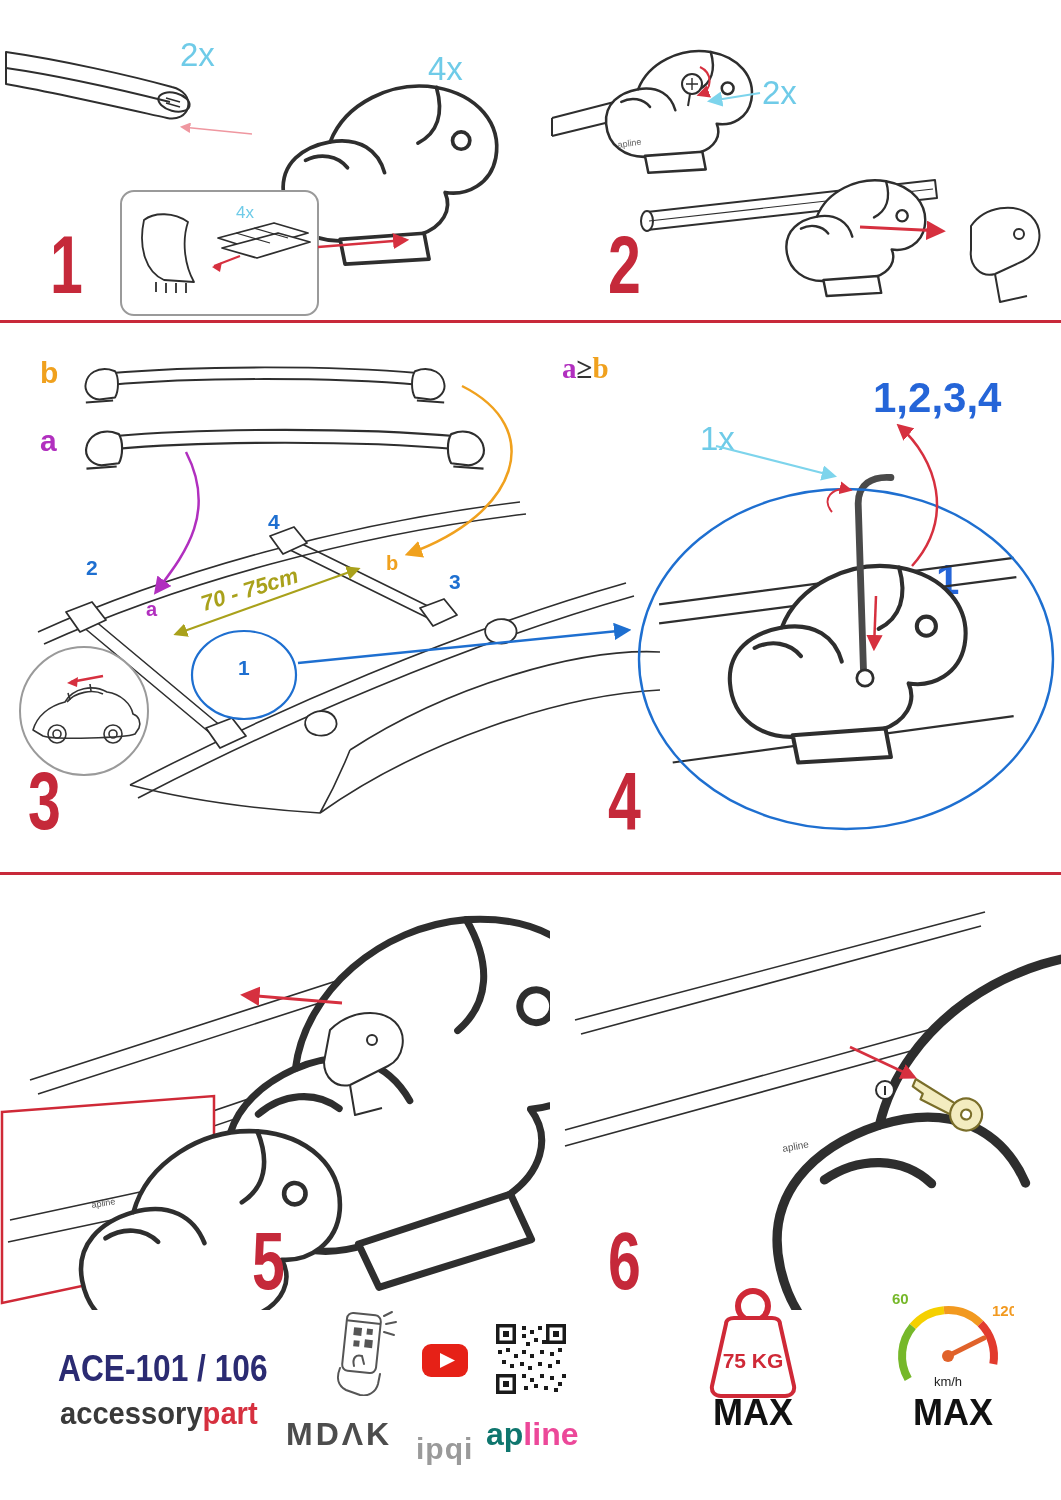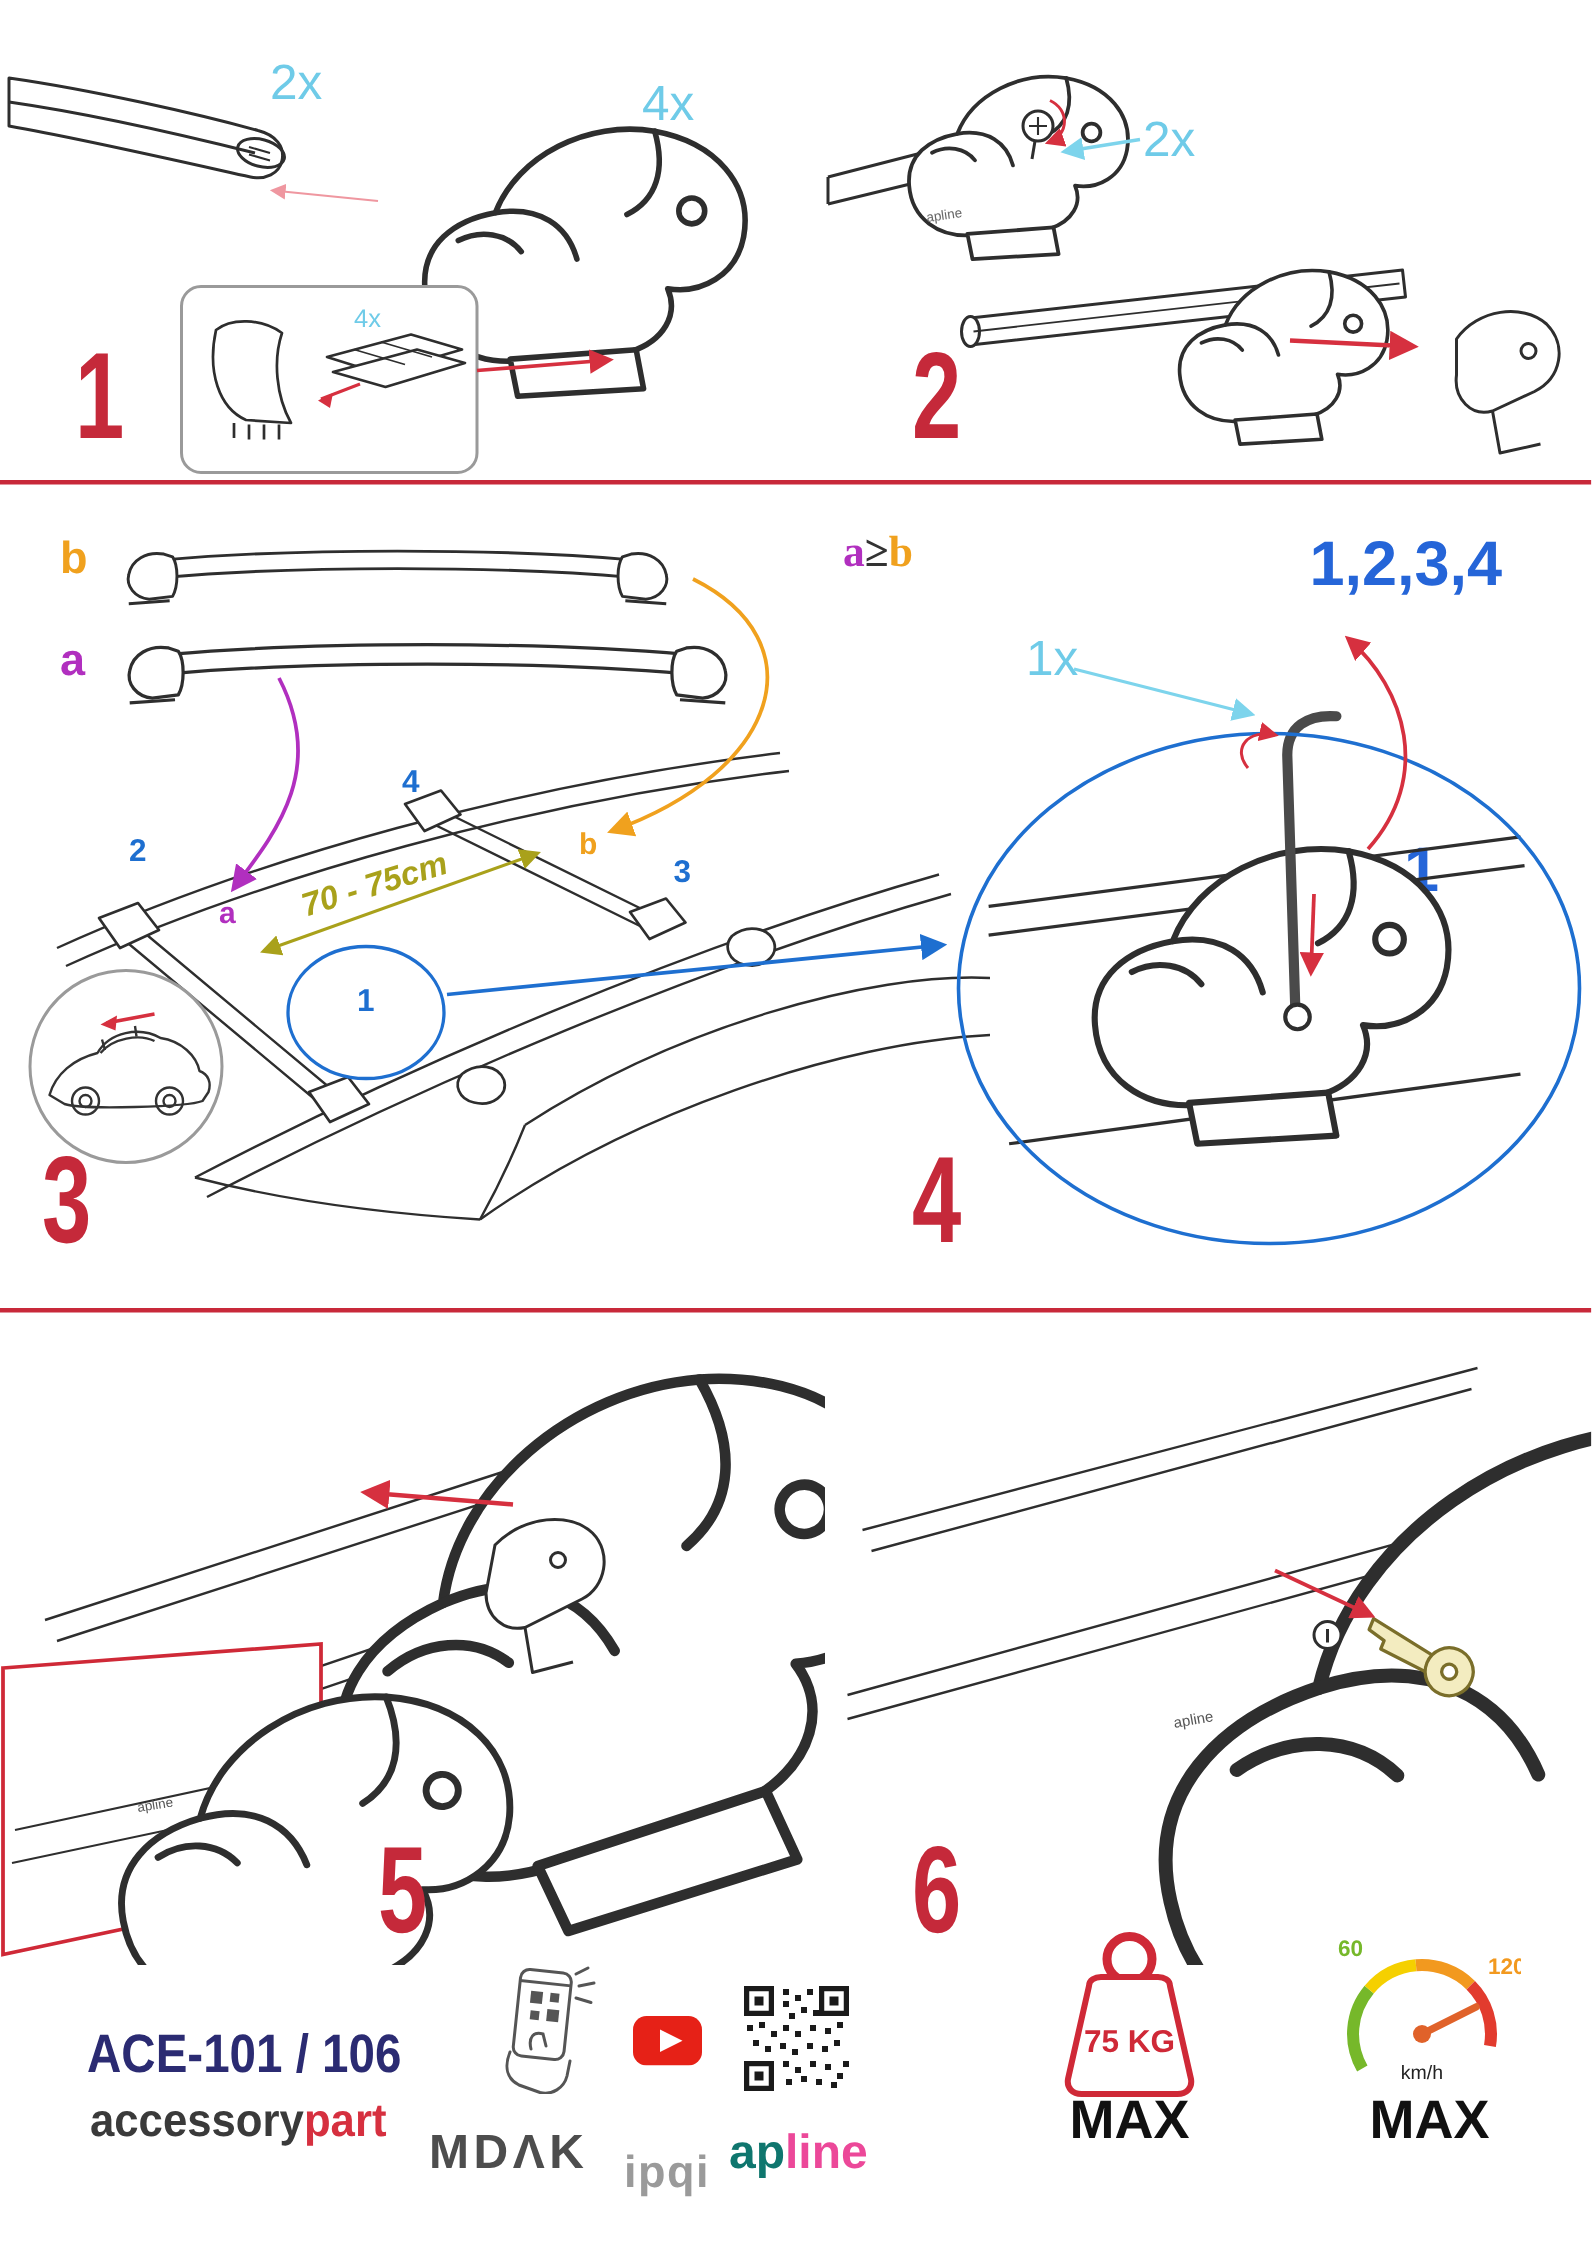--- a/index.html
+++ b/index.html
@@ -172,22 +172,22 @@
         <circle cx="98" cy="92" r="4"></circle>
     </g>
     <line x1="88" y1="34" x2="56" y2="40" stroke="#d6303f" stroke-width="2.4"></line>
     <polygon points="52,41 63,35 62,45" fill="#d6303f"></polygon>
   </svg>
   <div class="abs num" style="left:28px;top:764px">3</div>
 
   <div class="abs cond" style="left:562px;top:352px">
     <span style="color:#b12fbf">a</span><span style="color:#333">≥</span><span style="color:#f0a11e">b</span>
   </div>
-  <div class="abs seq" style="left:873px;top:352px">1,2,3,4</div>
-  <div class="abs qty" style="left:684px;top:420px">1x</div>
+  <div class="abs seq" style="left:873px;top:374px">1,2,3,4</div>
+  <div class="abs qty" style="left:700px;top:420px">1x</div>
   <div class="abs blue1" style="left:936px;top:556px">1</div>
 
   <svg class="abs" style="left:700px;top:540px;overflow:visible" width="300" height="235" viewBox="0 0 220 170">
     <g fill="none" stroke="#2e2e2e" stroke-width="1.6">
       <path d="M-30,46 L230,12 M-30,60 L232,26"></path>
       <path d="M-20,162 L230,128"></path>
     </g>
     <use href="#sym-foot"></use>
     <g fill="none" stroke="#4a4a4a" stroke-width="5" stroke-linecap="round">
       <path d="M120,98 L116,-28 C116,-42 126,-48 140,-47"></path>

